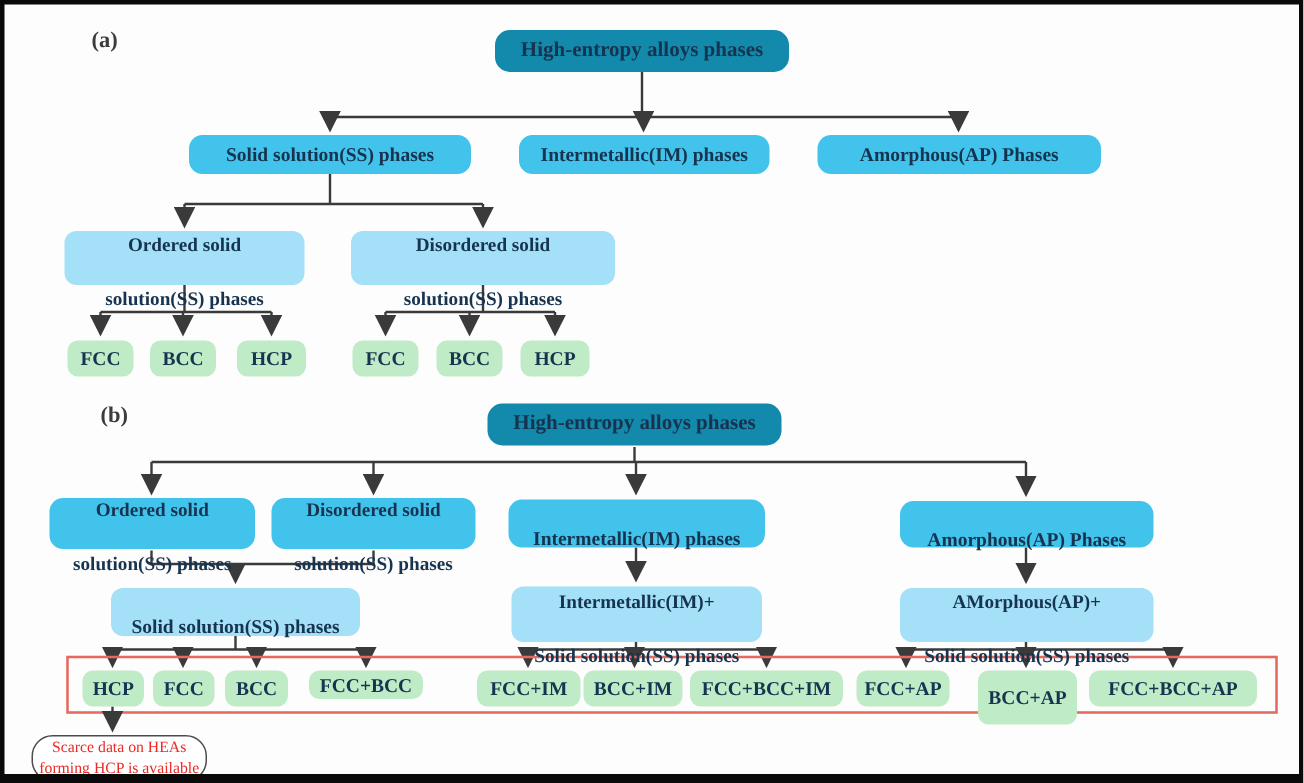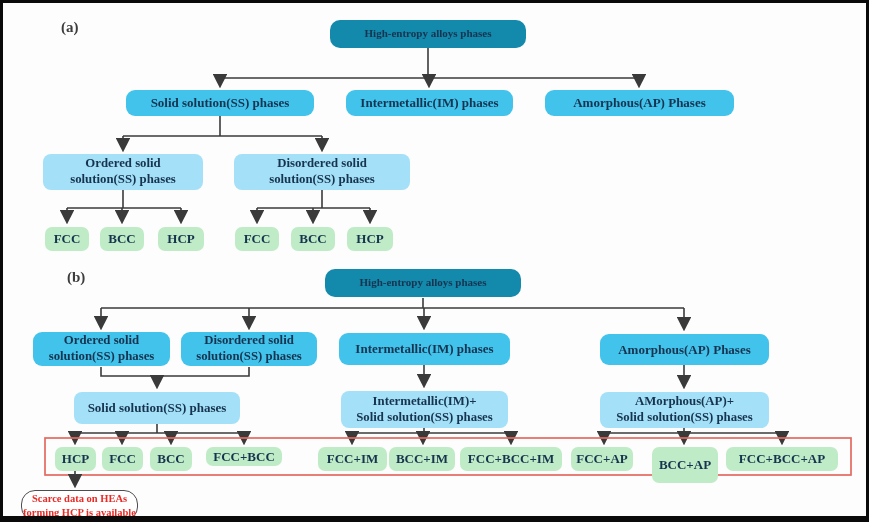--- a/index.html
+++ b/index.html
@@ -19,29 +19,29 @@
   .redrect{stroke:var(--red-frame);stroke-width:1.7;fill:none;}
   .sec-label{
     position:absolute;font-weight:700;font-size:15px;color:#3c3c3c;
   }
   .box{
     position:absolute;
     display:flex;flex-direction:column;align-items:center;justify-content:center;
     text-align:center;font-weight:700;font-size:13px;line-height:1.22;
     color:var(--text);border-radius:9px;
   }
-  .box span{display:block;white-space:nowrap;}
-  .root{background:var(--root-bg);border-radius:10px;font-size:11px;text-align:center;}
+  .box span{display:block;white-space:nowrap;margin-top:20px;}
+  .root{background:var(--root-bg);border-radius:10px;font-size:14px;text-align:center;}
   .node{background:var(--node-bg);}
   .subnode{background:var(--subnode-bg);border-radius:8px;font-size:12.8px;}
   .leaf{background:var(--leaf-bg);border-radius:7px;font-size:13px;}
   .note{
     position:absolute;display:flex;flex-direction:column;align-items:center;justify-content:center;
     text-align:center;background:#fff;border:1.6px solid var(--note-border);
-    border-radius:14px;color:var(--note-text);font-weight:700;font-size:10.5px;line-height:1.25;
+    border-radius:14px;color:var(--note-text);font-weight:400;font-size:10.5px;line-height:1.25;
   }
   .note span{display:block;white-space:nowrap;}
 </style>
 </head>
 <body>
 
 <div class="frame">
 
   <svg class="wires" width="869" height="522" viewBox="0 0 869 522">
     <defs>

